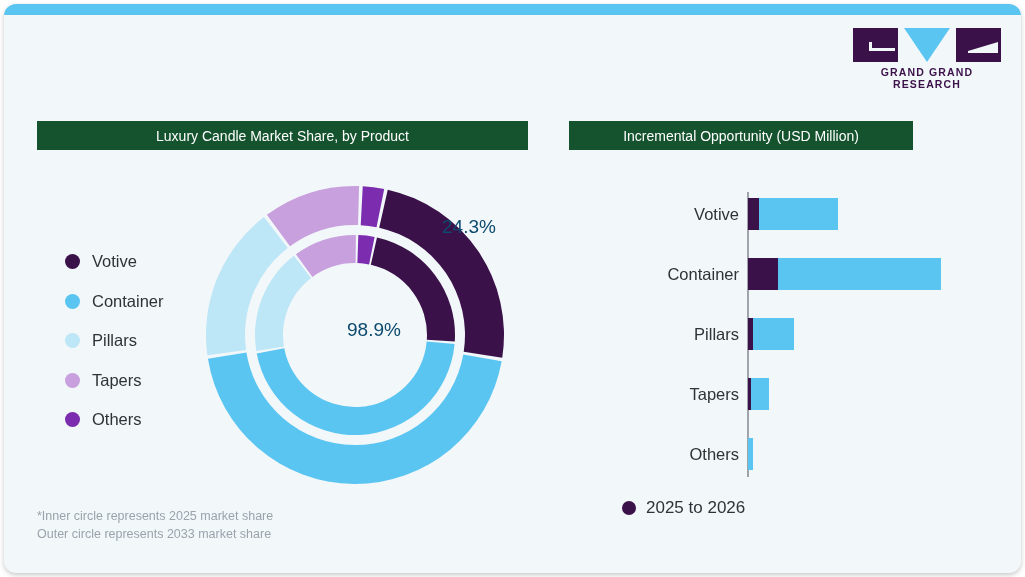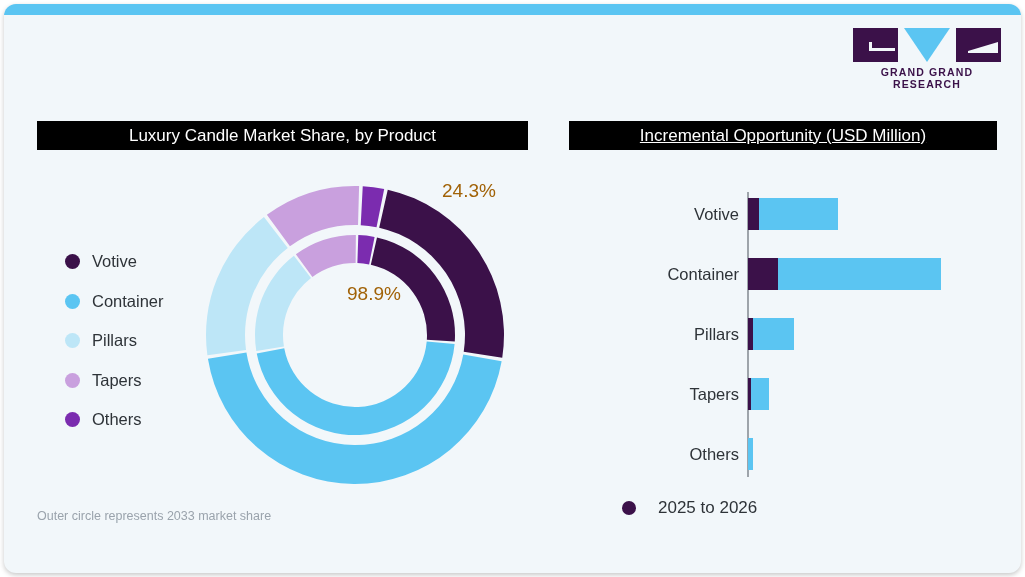--- a/index.html
+++ b/index.html
@@ -24,55 +24,55 @@
      border-left:30px solid transparent;border-bottom:9px solid #F2F7FA;}
   #logo .rtriwrap{position:absolute;left:12px;top:14px;width:30px;height:9px;overflow:hidden;}
   #logo .rbar{position:absolute;left:12px;top:23px;width:30px;height:2px;background:#F2F7FA;}
   #logo .vtri{position:absolute;left:51px;top:0;width:0;height:0;
      border-left:23px solid transparent;border-right:23px solid transparent;
      border-top:34px solid #5BC5F2;}
   #logo .name{position:absolute;left:0;top:38px;width:148px;text-align:center;
      font-size:10.5px;font-weight:bold;letter-spacing:1.15px;color:#3B1149;}
 
   
-  .ptitle{position:absolute;height:29px;background:#000000;color:#fff;
-     font-size:17px;display:flex;align-items:center;justify-content:center;text-align:right;}
+  .ptitle{position:absolute;height:29px;background:#14532d;color:#fff;
+     font-size:14px;display:flex;align-items:center;justify-content:center;text-align:right;}
   #ptitle-left{left:33px;top:117px;width:491px;}
-  #ptitle-right{left:565px;top:117px;width:428px;text-decoration:underline;}
+  #ptitle-right{left:565px;top:117px;width:344px;}
 
   
   #donut{position:absolute;left:196px;top:176px;width:310px;height:310px;}
 
   
   #pielegend{position:absolute;left:61px;top:238px;width:150px;}
   .plrow{display:flex;align-items:center;height:39.5px;}
   .plrow .dot{width:15px;height:15px;border-radius:50%;flex:0 0 auto;}
   .plrow .lab{margin-left:12px;font-size:16.5px;color:#2E3338;}
 
   
-  .pct{position:absolute;font-size:19px;color:#a16207;}
+  .pct{position:absolute;font-size:19px;color:#0c4a6e;margin-top:36px;}
   #pct-outer{left:438px;top:176px;}
   #pct-inner{left:343px;top:279px;}
 
   
   #note{position:absolute;left:33px;top:503px;font-size:12.5px;color:#9AA3AC;line-height:18px;}
 
   
   #bars{position:absolute;left:565px;top:180px;width:428px;height:300px;}
   #axis{position:absolute;left:178px;top:8px;width:1.6px;height:285px;background:#9EA4AA;}
   .brow{position:absolute;left:0;width:428px;height:60px;}
   .brow .blab{position:absolute;left:0;top:0;width:170px;height:60px;
      display:flex;align-items:center;justify-content:flex-end;
      font-size:16.5px;color:#2E3338;}
   .brow .bwrap{position:absolute;left:179px;top:14px;height:32px;display:flex;}
   .seg{height:32px;}
 
   
   #barlegend{position:absolute;left:618px;top:494px;display:flex;align-items:center;}
-  #barlegend .bl{display:flex;align-items:center;gap:12px;}
+  #barlegend .bl{display:flex;align-items:center;}
   #barlegend .dot{width:14px;height:14px;border-radius:50%;}
   #barlegend .lab{margin-left:10px;font-size:17px;color:#2E3338;}
   #barlegend .gap{width:48px;}
 </style>
 </head>
 <body>
 
 <div id="card">
 
   <div id="topbar"></div>
@@ -144,20 +144,21 @@
         <span class="dot" style="background: rgb(201, 160, 222);"></span>
         <span class="lab">Tapers</span>
       </div>
       <div class="plrow">
         <span class="dot" style="background: rgb(123, 44, 175);"></span>
         <span class="lab">Others</span>
       </div>
     </div>
 
   <div id="note">
+    <div>*Inner circle represents 2025 market share</div>
     <div>Outer circle represents 2033 market share</div>
   </div>
 
   <div id="bars">
     <div id="axis"></div>
   <div class="brow" style="top: 0px;">
         <div class="blab">Votive</div>
         <div class="bwrap">
           <div class="seg" style="width: 11px; background: rgb(59, 17, 73);"></div>
           <div class="seg" style="width: 79px; background: rgb(91, 197, 242);"></div>

